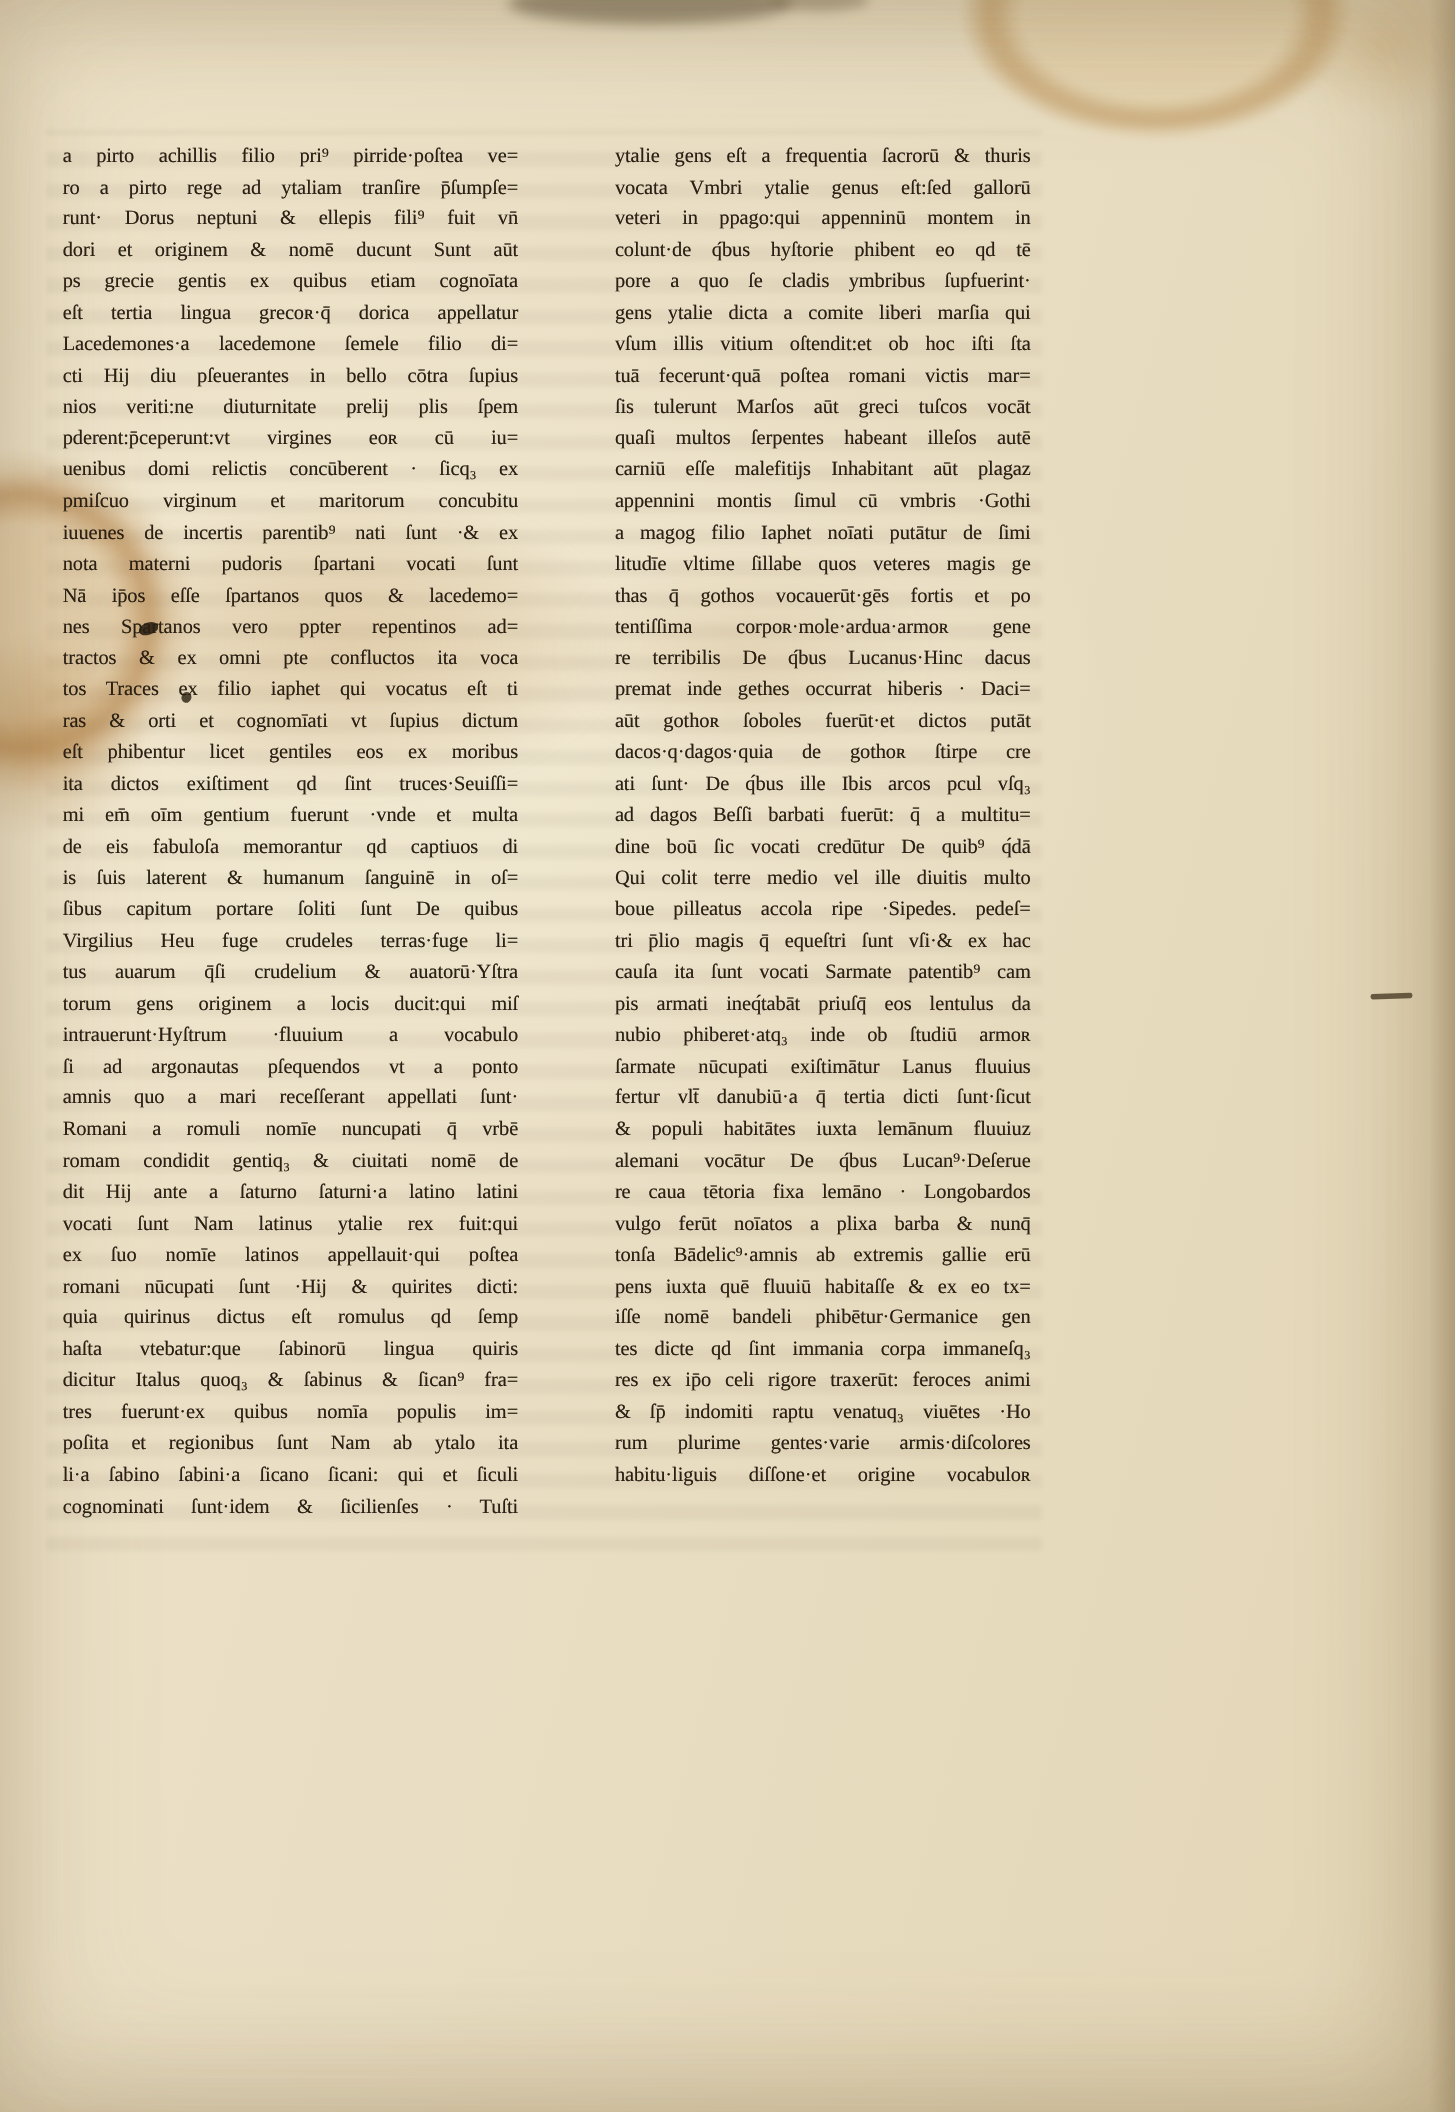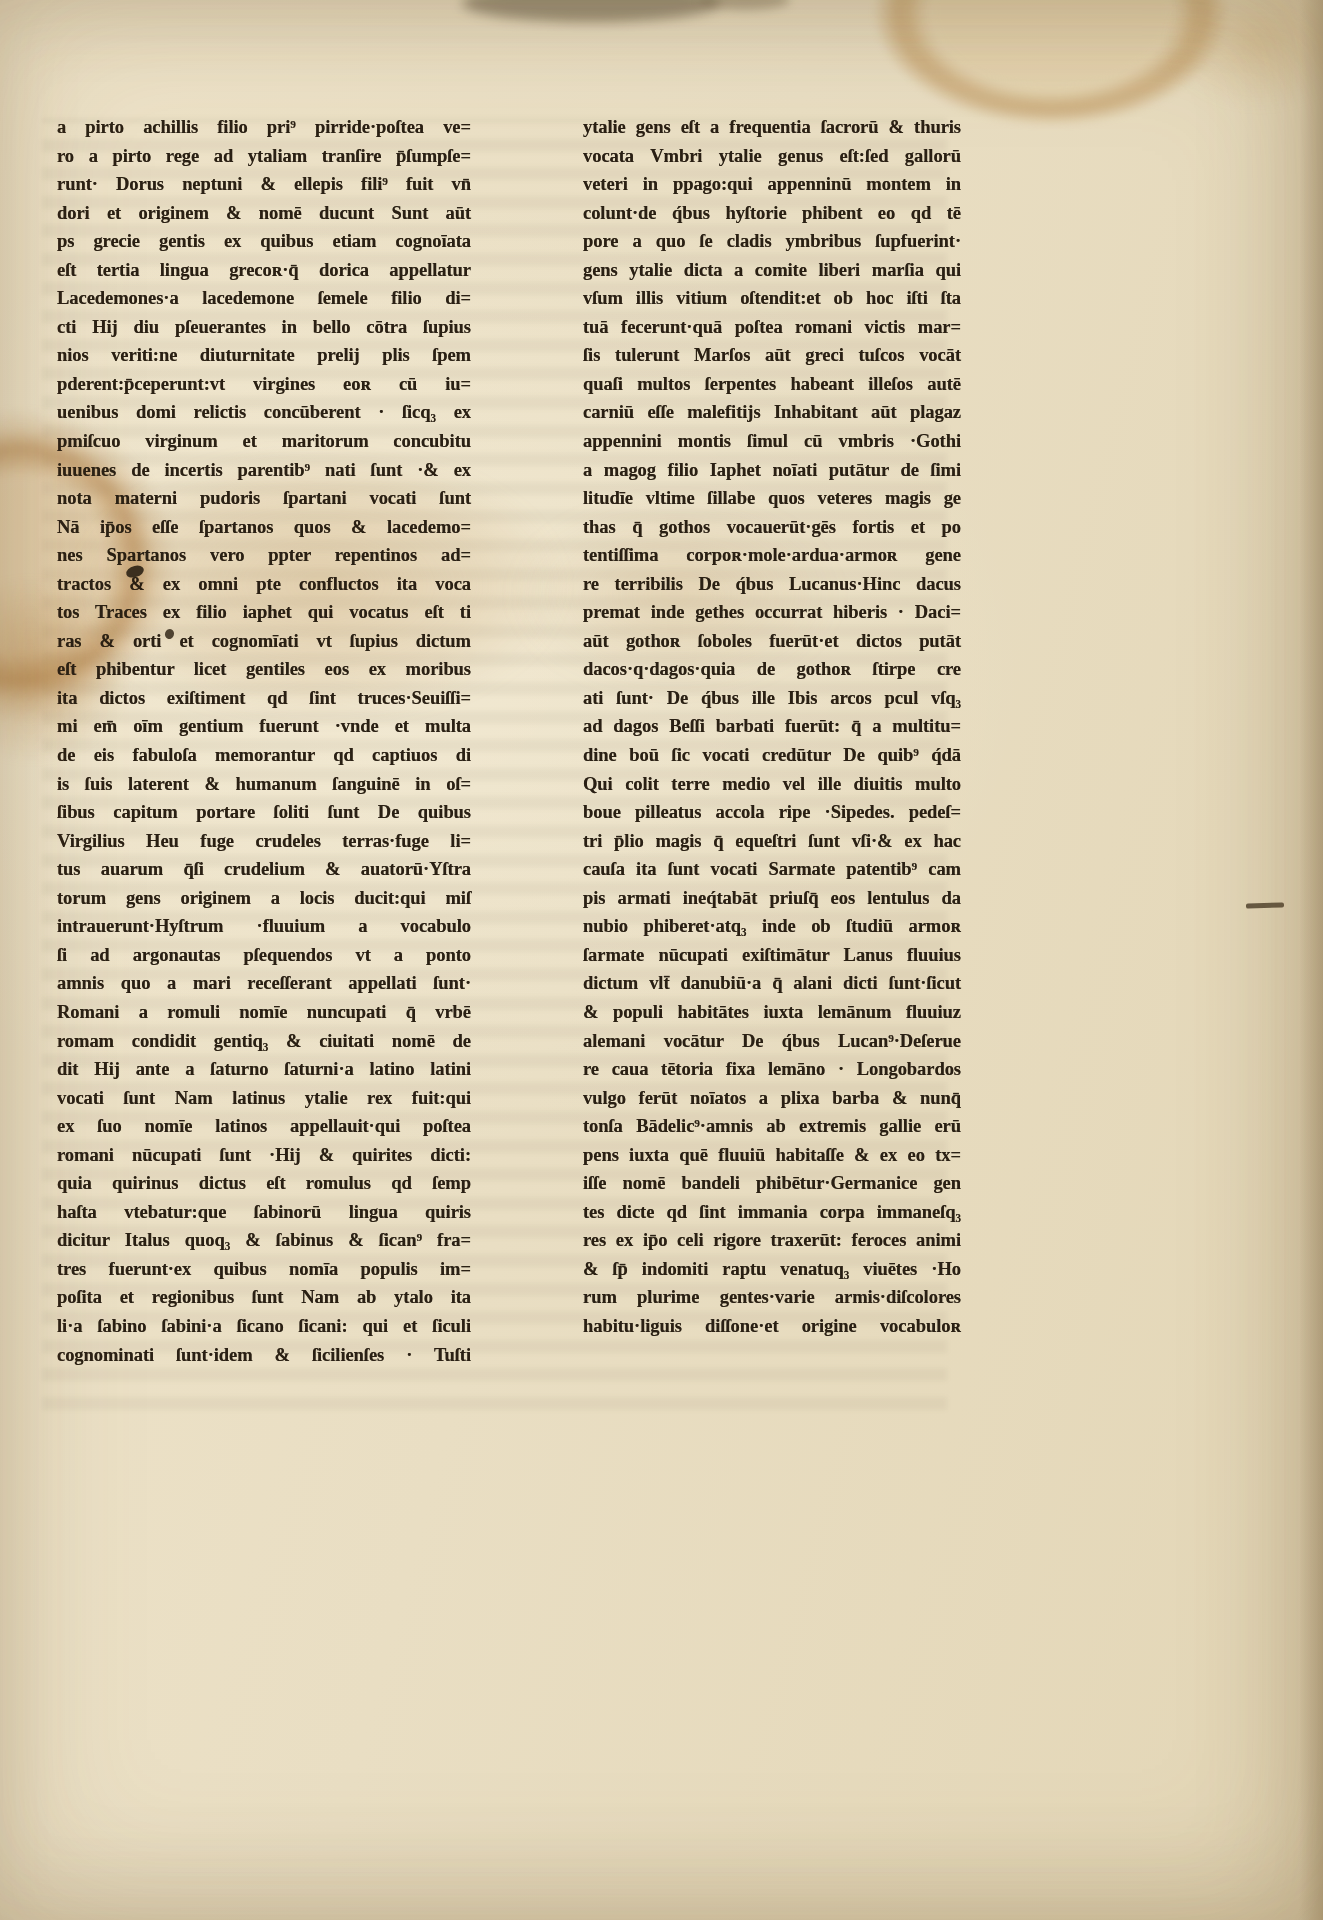--- a/index.html
+++ b/index.html
@@ -47,25 +47,25 @@
     filter:blur(2px);}
   .vignette{inset:0;
     box-shadow:
       inset 0 0 130px 25px rgba(124,98,58,0.16),
       inset -45px 0 90px rgba(124,98,58,0.14),
       inset 0 -35px 90px rgba(124,98,58,0.10),
       inset 0 25px 60px rgba(124,98,58,0.08);}
   .edge-right{right:0;top:0;width:24px;height:100%;
     background:linear-gradient(to right, transparent, rgba(116,92,54,0.28));}
   
-  .col{position:absolute;top:113px;font-size:18.6px;line-height:28.55px;
+  .col{position:absolute;top:128px;font-size:18.6px;line-height:28.55px;
     letter-spacing:-0.1px;
-    text-shadow:0 0 0.6px rgba(42,32,20,0.55);font-weight:bold;}
+    text-shadow:0 0 0.6px rgba(42,32,20,0.55);}
   .col-left{left:57px;width:414px;}
-  .col-right{left:559px;width:378px;margin-left:24px;}
+  .col-right{left:559px;width:378px;}
   .line{height:28.55px;text-align:justify;text-align-last:justify;}
 </style>
 </head>
 <body>
 
 <div class="page" style="color: rgb(42, 32, 20);">
 
   <div class="artifact ghost"></div>
 
   <div class="artifact smudge-top"></div>
@@ -151,21 +151,21 @@
       <div class="line">ati ſunt· De q́bus ille Ibis arcos pcul vſq₃</div>
       <div class="line">ad dagos Beſſi barbati fuerūt: q̄ a multitu=</div>
       <div class="line">dine boū ſic vocati credūtur De quib⁹ q́dā</div>
       <div class="line">Qui colit terre medio vel ille diuitis multo</div>
       <div class="line">boue pilleatus accola ripe ·Sipedes. pedeſ=</div>
       <div class="line">tri p̄lio magis q̄ equeſtri ſunt vſi·&amp; ex hac</div>
       <div class="line">cauſa ita ſunt vocati Sarmate patentib⁹ cam</div>
       <div class="line">pis armati ineq́tabāt priuſq̄ eos lentulus da</div>
       <div class="line">nubio phiberet·atq₃ inde ob ſtudiū armoʀ</div>
       <div class="line">ſarmate nūcupati exiſtimātur Lanus fluuius</div>
-      <div class="line">dictum vlt̄ danubiū·a q̄ alani dicti ſunt·ſicut</div>
+      <div class="line">fertur vlt̄ danubiū·a q̄ tertia dicti ſunt·ſicut</div>
       <div class="line">&amp; populi habitātes iuxta lemānum fluuiuz</div>
       <div class="line">alemani vocātur De q́bus Lucan⁹·Deſerue</div>
       <div class="line">re caua tētoria fixa lemāno · Longobardos</div>
       <div class="line">vulgo ferūt noīatos a plixa barba &amp; nunq̄</div>
       <div class="line">tonſa Bādelic⁹·amnis ab extremis gallie erū</div>
       <div class="line">pens iuxta quē fluuiū habitaſſe &amp; ex eo tx=</div>
       <div class="line">iſſe nomē bandeli phibētur·Germanice gen</div>
       <div class="line">tes dicte qd ſint immania corpa immaneſq₃</div>
       <div class="line">res ex ip̄o celi rigore traxerūt: feroces animi</div>
       <div class="line">&amp; ſp̄ indomiti raptu venatuq₃ viuētes ·Ho</div>

